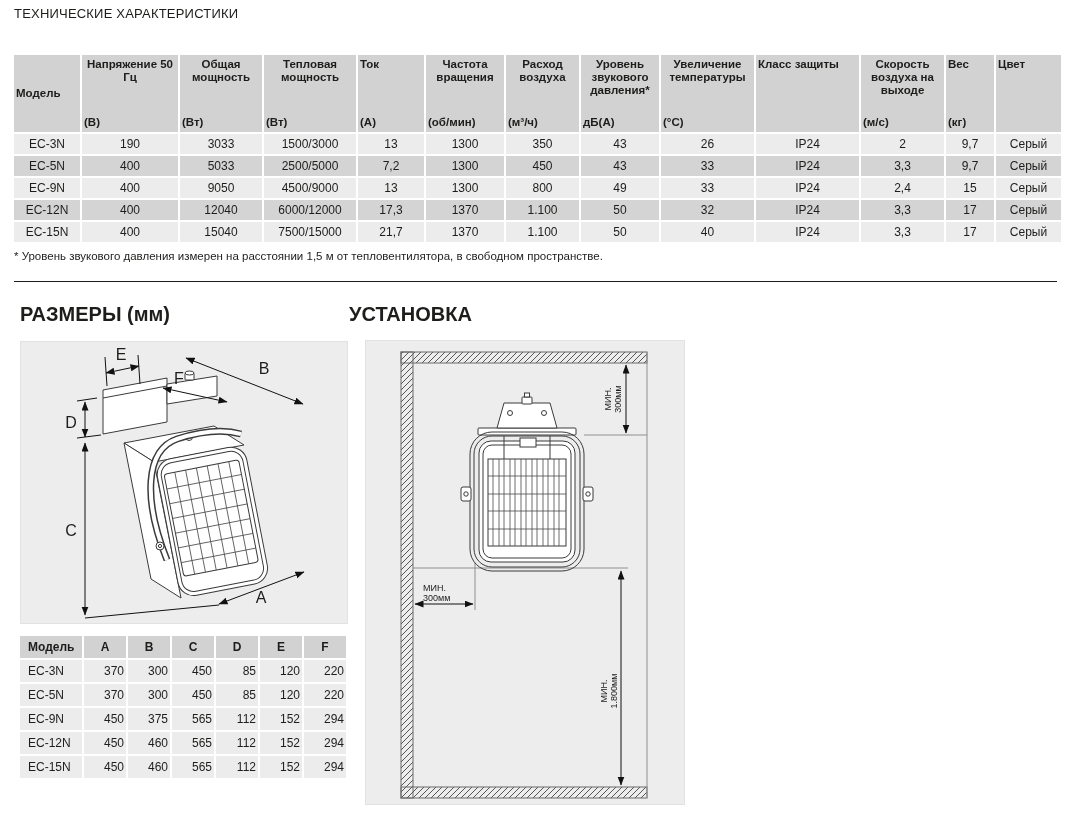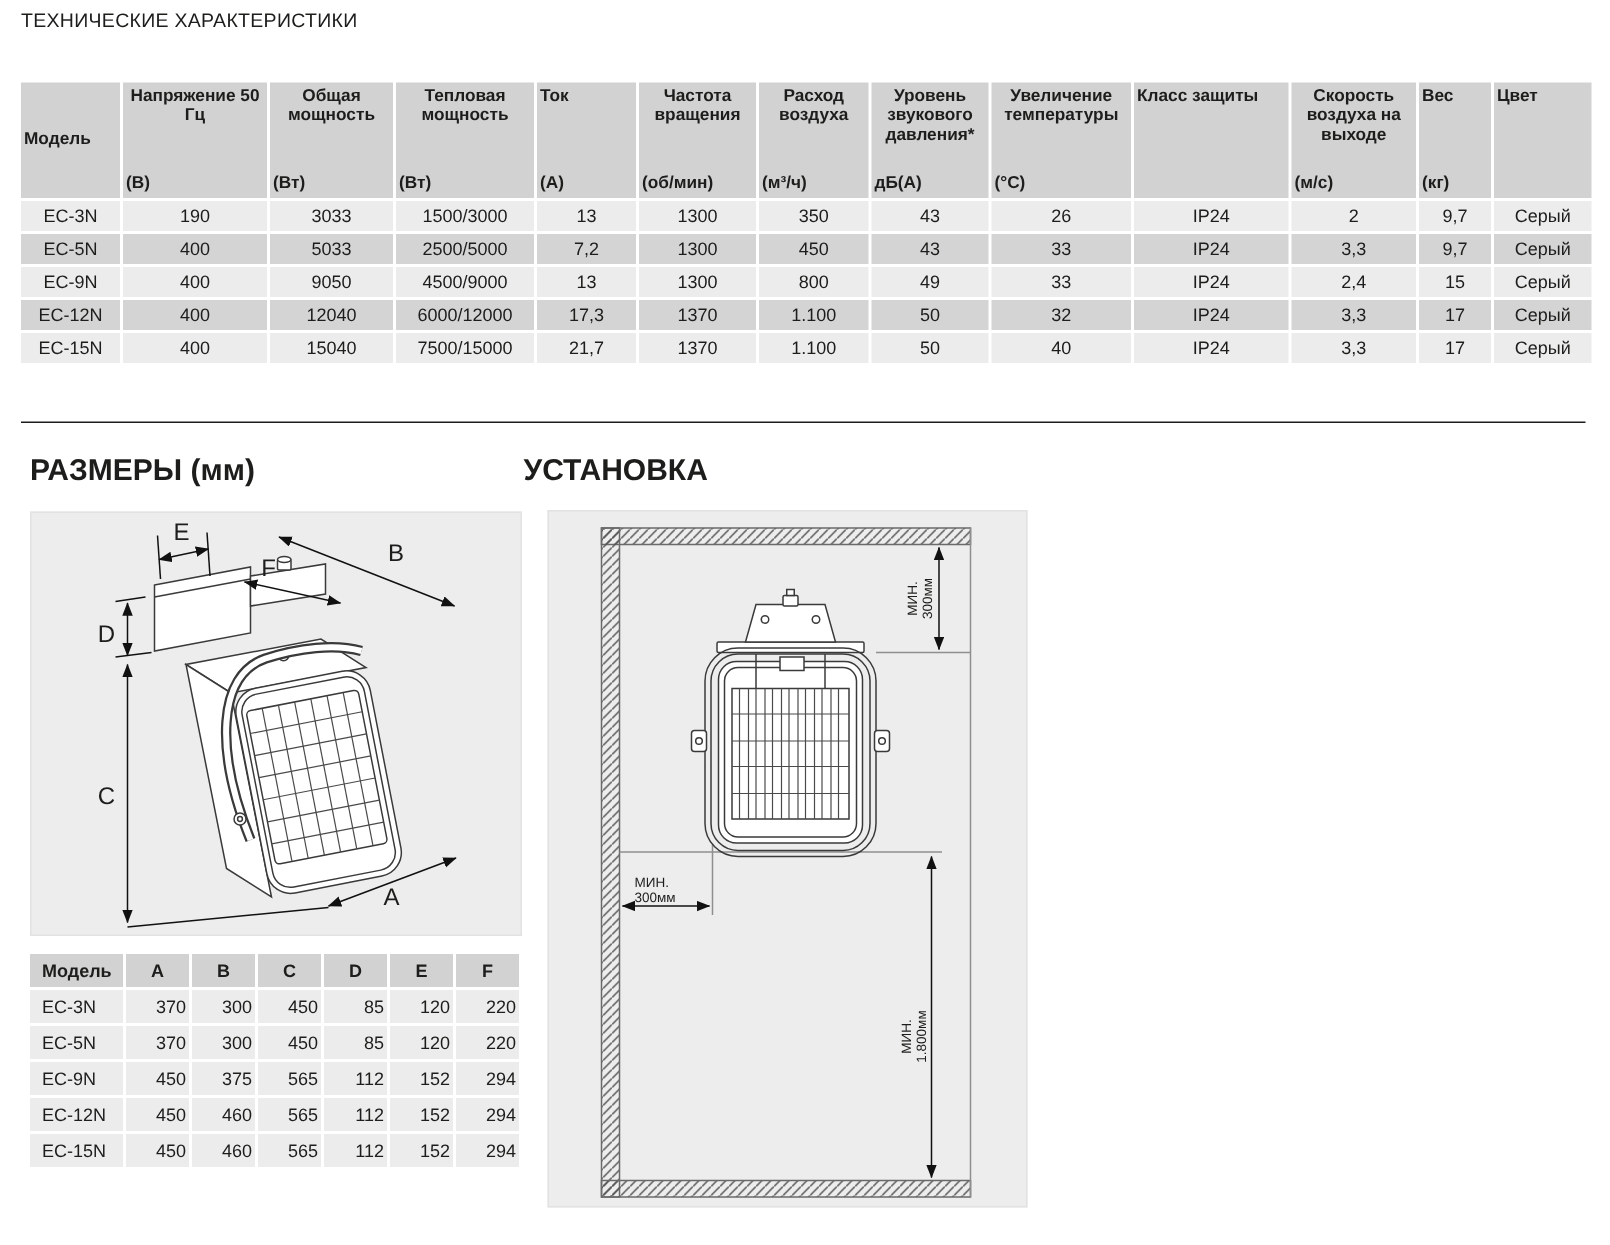--- a/index.html
+++ b/index.html
@@ -220,20 +220,21 @@
           <td>50</td>
           <td>40</td>
           <td>IP24</td>
           <td>3,3</td>
           <td>17</td>
           <td>Серый</td>
         </tr>
       </tbody>
   </table>
 
+  <div class="footnote">* Уровень звукового давления измерен на расстоянии 1,5 м от тепловентилятора, в свободном пространстве.</div>
   <div class="divider"></div>
 
   <div class="sec-h" id="sec-dim">РАЗМЕРЫ (мм)</div>
   <div class="sec-h" id="sec-inst">УСТАНОВКА</div>
 
   <div class="panel" id="dim-panel">
     <svg width="326" height="281" viewBox="0 0 326 281">
       <defs>
         <marker id="arr1" markerWidth="10" markerHeight="8" refX="8.5" refY="3.5" orient="auto-start-reverse">
           <path d="M0,0 L9,3.5 L0,7 Z" fill="#111"></path>

